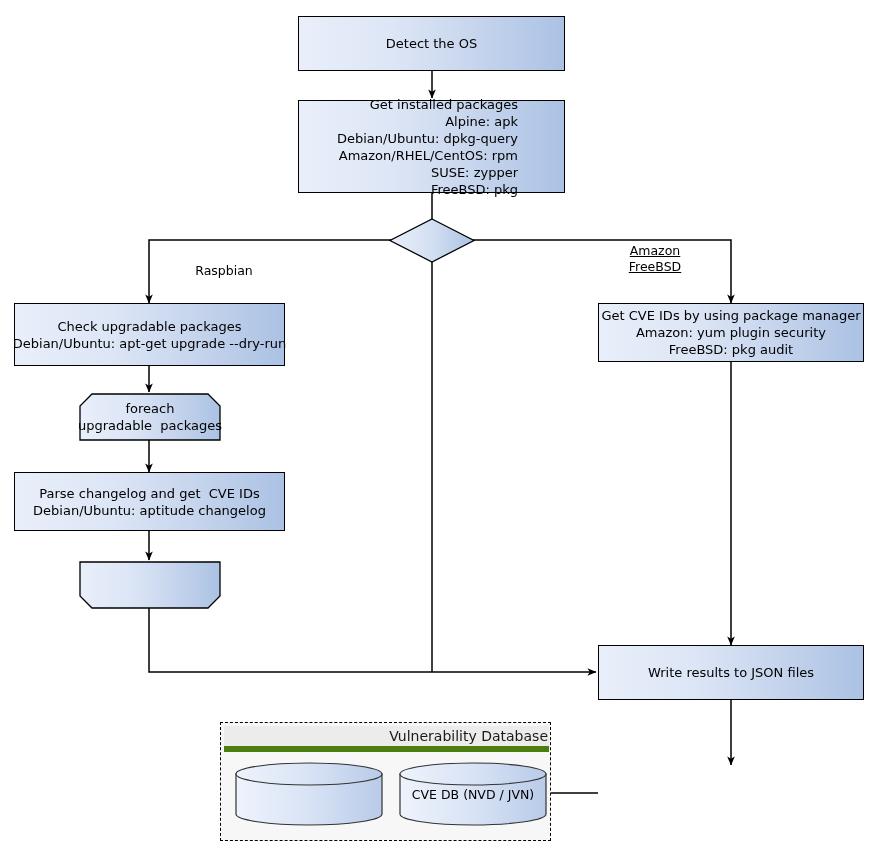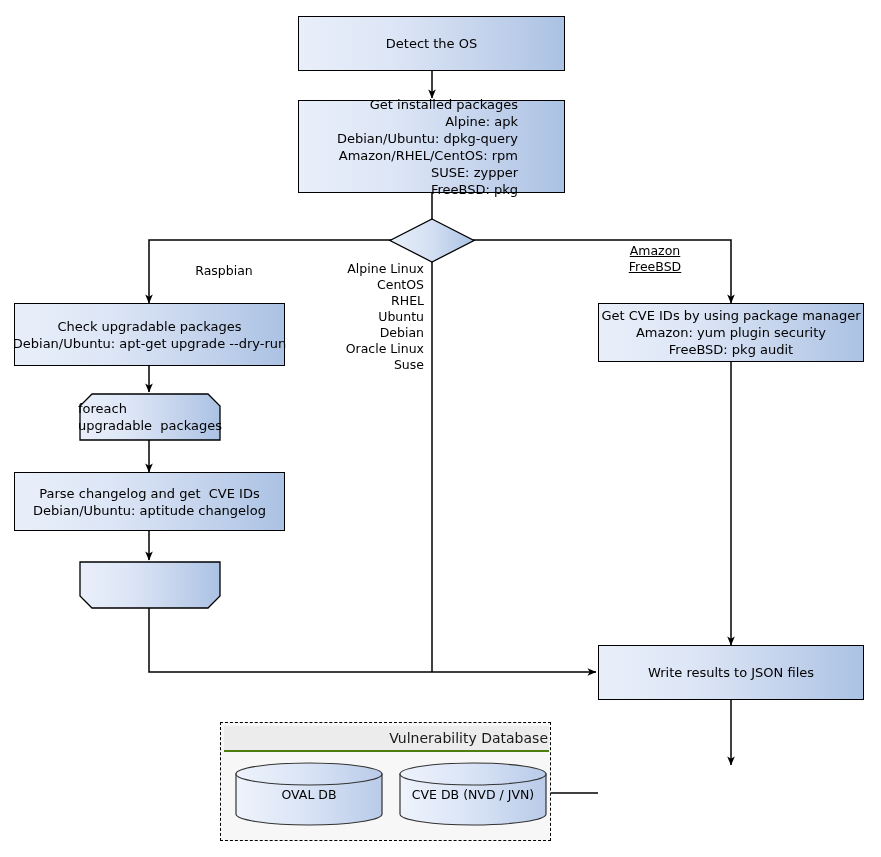--- a/index.html
+++ b/index.html
@@ -13,25 +13,25 @@
   .boxshape{border:1.3px solid #000;
        background:linear-gradient(90deg,#e9effa 0%,#dde6f6 35%,#c4d3ec 70%,#abc2e4 100%);}
   .txt-right{text-align:right;justify-content:flex-end;padding-right:46px;}
   .txt-center{text-align:center;}
   .edge-label{position:absolute;font-size:12.5px;line-height:16px;color:#000;
        white-space:pre;}
   .lbl-right{text-align:right;}
   .lbl-center{text-align:center;}
   .loopbox{position:absolute;box-sizing:border-box;display:flex;align-items:center;
        justify-content:center;font-size:13px;line-height:17px;white-space:pre;
-       color:#000;}
+       text-align:center;color:#000;}
   .group-outer{position:absolute;box-sizing:border-box;border:1.6px dashed #000;
        background:#f7f7f7;}
   .group-head{position:absolute;box-sizing:border-box;background:#ececec;
-       border-bottom:2px solid #4d7c0f;display:flex;align-items:center;
+       border-bottom:6px solid #4d7c0f;display:flex;align-items:center;
        justify-content:flex-end;font-size:14px;color:#1a1a1a;padding-right:1px;}
   .cyl-label{position:absolute;display:flex;align-items:center;justify-content:center;
        font-size:12.5px;color:#000;white-space:pre;}
 </style>
 </head>
 <body>
 
 <div id="canvas">
 
   <svg class="edges" viewBox="0 0 881 857" xmlns="http://www.w3.org/2000/svg">
@@ -128,43 +128,35 @@
 FreeBSD: pkg audit</span>
   </div>
 
   <div class="node boxshape txt-center" style="left:598px;top:645px;width:266px;height:55px;">
     <span>Write results to JSON files</span>
   </div>
 
 
   <div class="edge-label lbl-center" style="left:174px;top:263px;width:100px;">Raspbian</div>
 
-  <div class="edge-label lbl-right" style="left:290px;top:261px;width:134px;">Alpine Linux
-CentOS
-RHEL
-Ubuntu
-Debian
-Oracle Linux
-Suse</div>
 
   <div class="edge-label lbl-center" style="left:605px;top:243px;width:100px;text-decoration:underline;">Amazon
 FreeBSD</div>
 
   <div class="group-outer" style="left:220px;top:722px;width:331px;height:119px;"></div>
   <div class="group-head" style="left:224px;top:726px;width:325px;height:26px;">Vulnerability Database</div>
 
   <svg class="edges" viewBox="0 0 881 857" xmlns="http://www.w3.org/2000/svg">
 
     <g>
       <path d="M236,774 L236,814 A73,11 0 0 0 382,814 L382,774 Z" fill="url(#cgrad)" stroke="#333" stroke-width="1.2"></path>
       <ellipse cx="309" cy="774" rx="73" ry="11" fill="url(#cgrad)" stroke="#333" stroke-width="1.2"></ellipse>
     </g>
 
     <g>
       <path d="M400,774 L400,814 A73,11 0 0 0 546,814 L546,774 Z" fill="url(#cgrad)" stroke="#333" stroke-width="1.2"></path>
       <ellipse cx="473" cy="774" rx="73" ry="11" fill="url(#cgrad)" stroke="#333" stroke-width="1.2"></ellipse>
     </g>
   </svg>
 
-  <div class="cyl-label" style="left:236px;top:782px;width:146px;height:24px;">OVAL DB</div>
   <div class="cyl-label" style="left:400px;top:782px;width:146px;height:24px;">CVE DB (NVD / JVN)</div>
 
 </div>
 
 </body></html>

